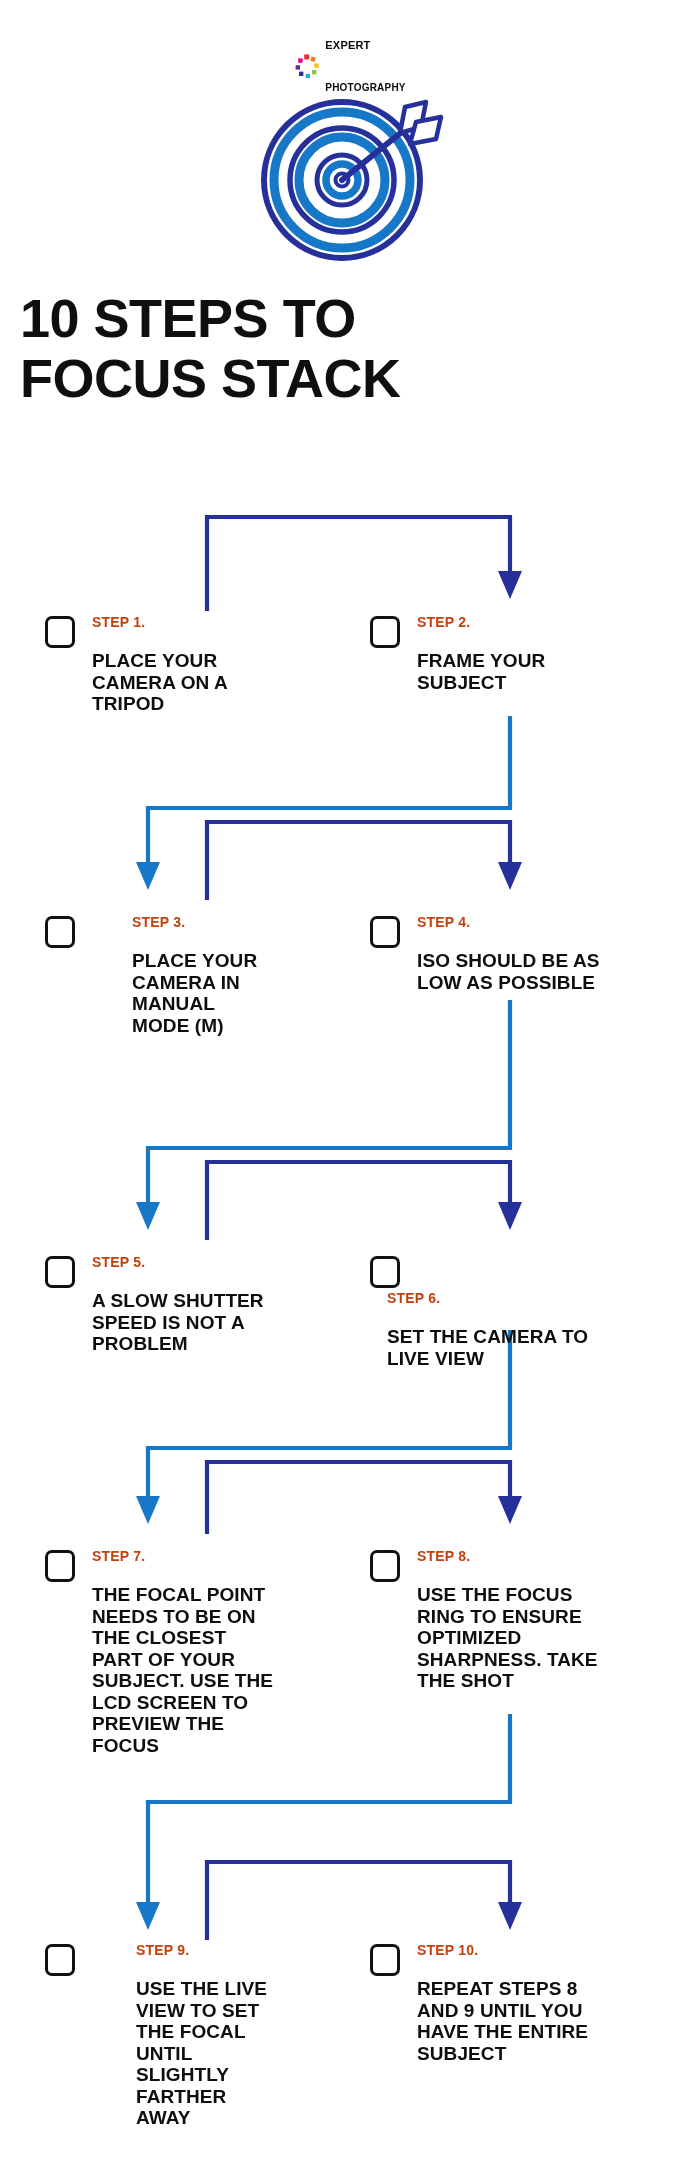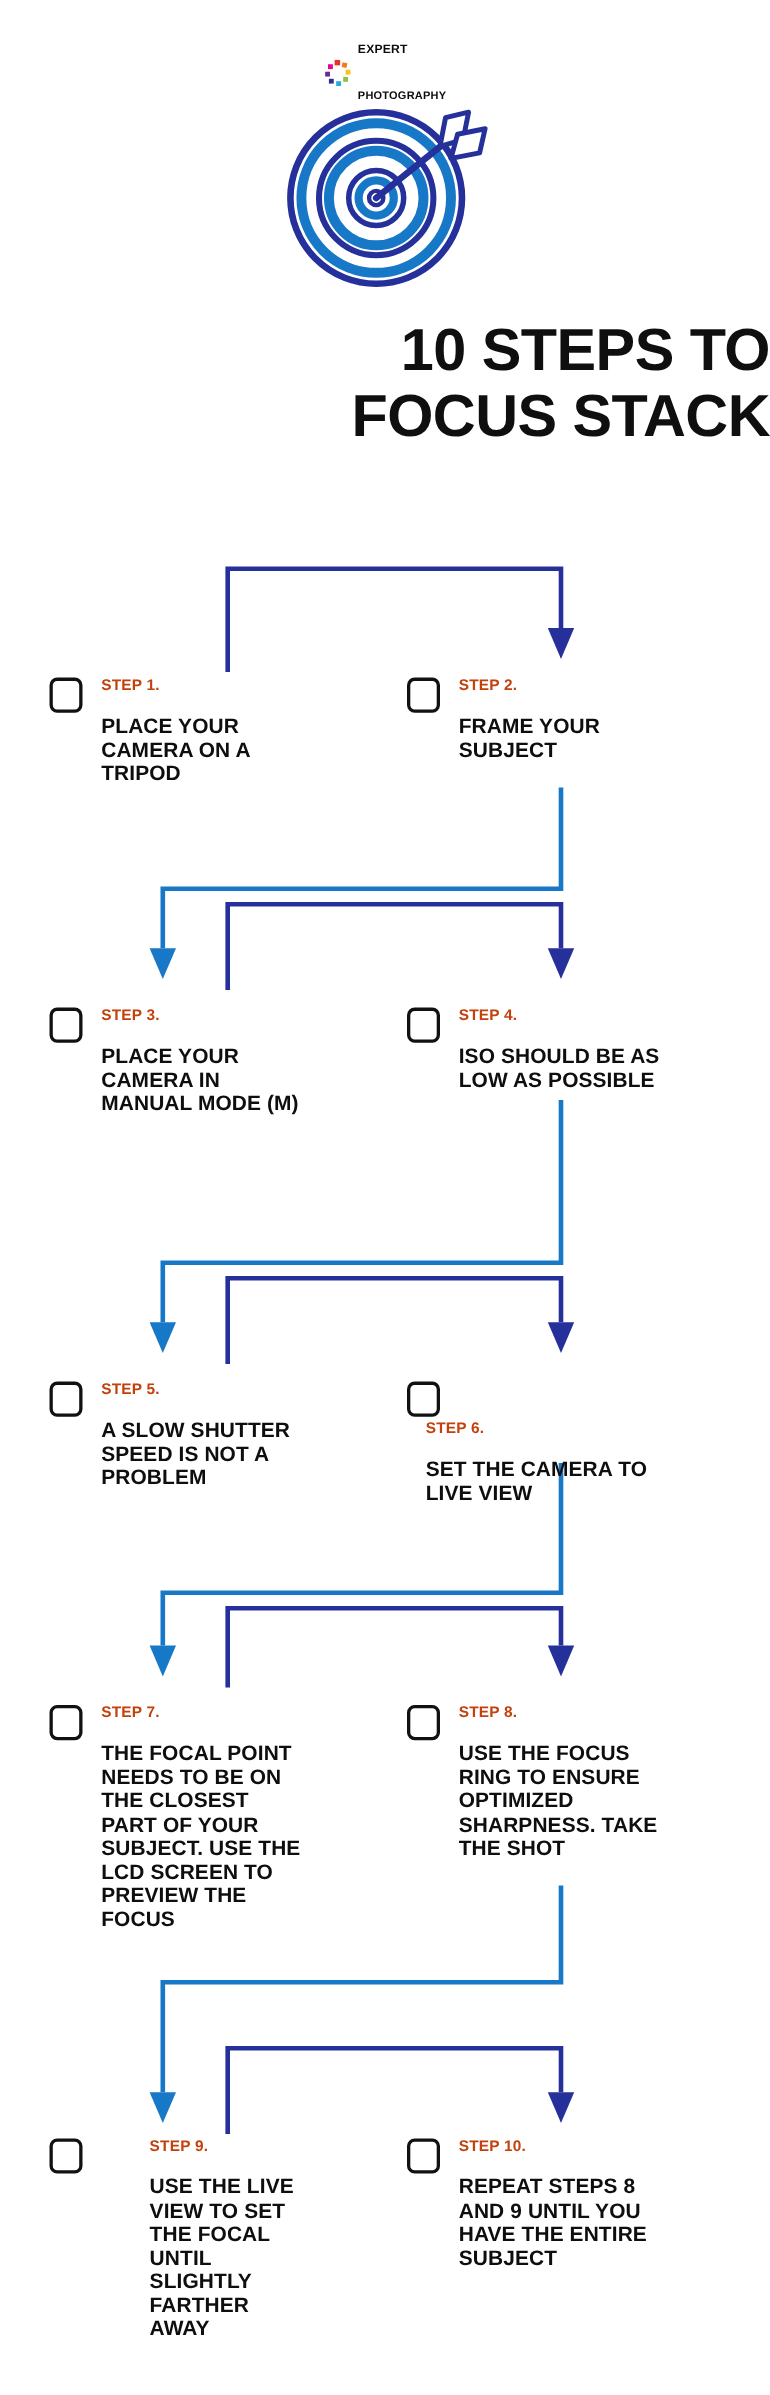--- a/index.html
+++ b/index.html
@@ -59,21 +59,22 @@
     display: flex;
     justify-content: center;
   }
 
   
   .title-block {
     position: absolute;
     top: 288px;
     left: 0;
     width: 700px;
-    text-align: right;
+    text-align: left;
+    padding-left: 20px;
   }
   .title-line {
     font-family: "Liberation Sans", sans-serif;
     font-weight: bold;
     font-size: 54px;
     line-height: 60px;
     letter-spacing: -0.5px;
     color: #100f0f;
     white-space: nowrap;
   }
@@ -246,21 +247,21 @@
 </div>
 
 <div class="step" style="left:370px; top:612px;">
   <div class="checkbox"></div>
   <div class="step-body">
     <div class="step-label">STEP 2.</div>
     <div class="step-text">FRAME YOUR SUBJECT</div>
   </div>
 </div>
 
-<div class="step" style="left:45px;  top:912px;">
+<div class="step" style="left:45px;  top:912px;gap:40px;">
   <div class="checkbox"></div>
   <div class="step-body">
     <div class="step-label">STEP 3.</div>
     <div class="step-text">PLACE YOUR CAMERA IN MANUAL MODE (M)</div>
   </div>
 </div>
 
 <div class="step" style="left:370px; top:912px;">
   <div class="checkbox"></div>
   <div class="step-body">

